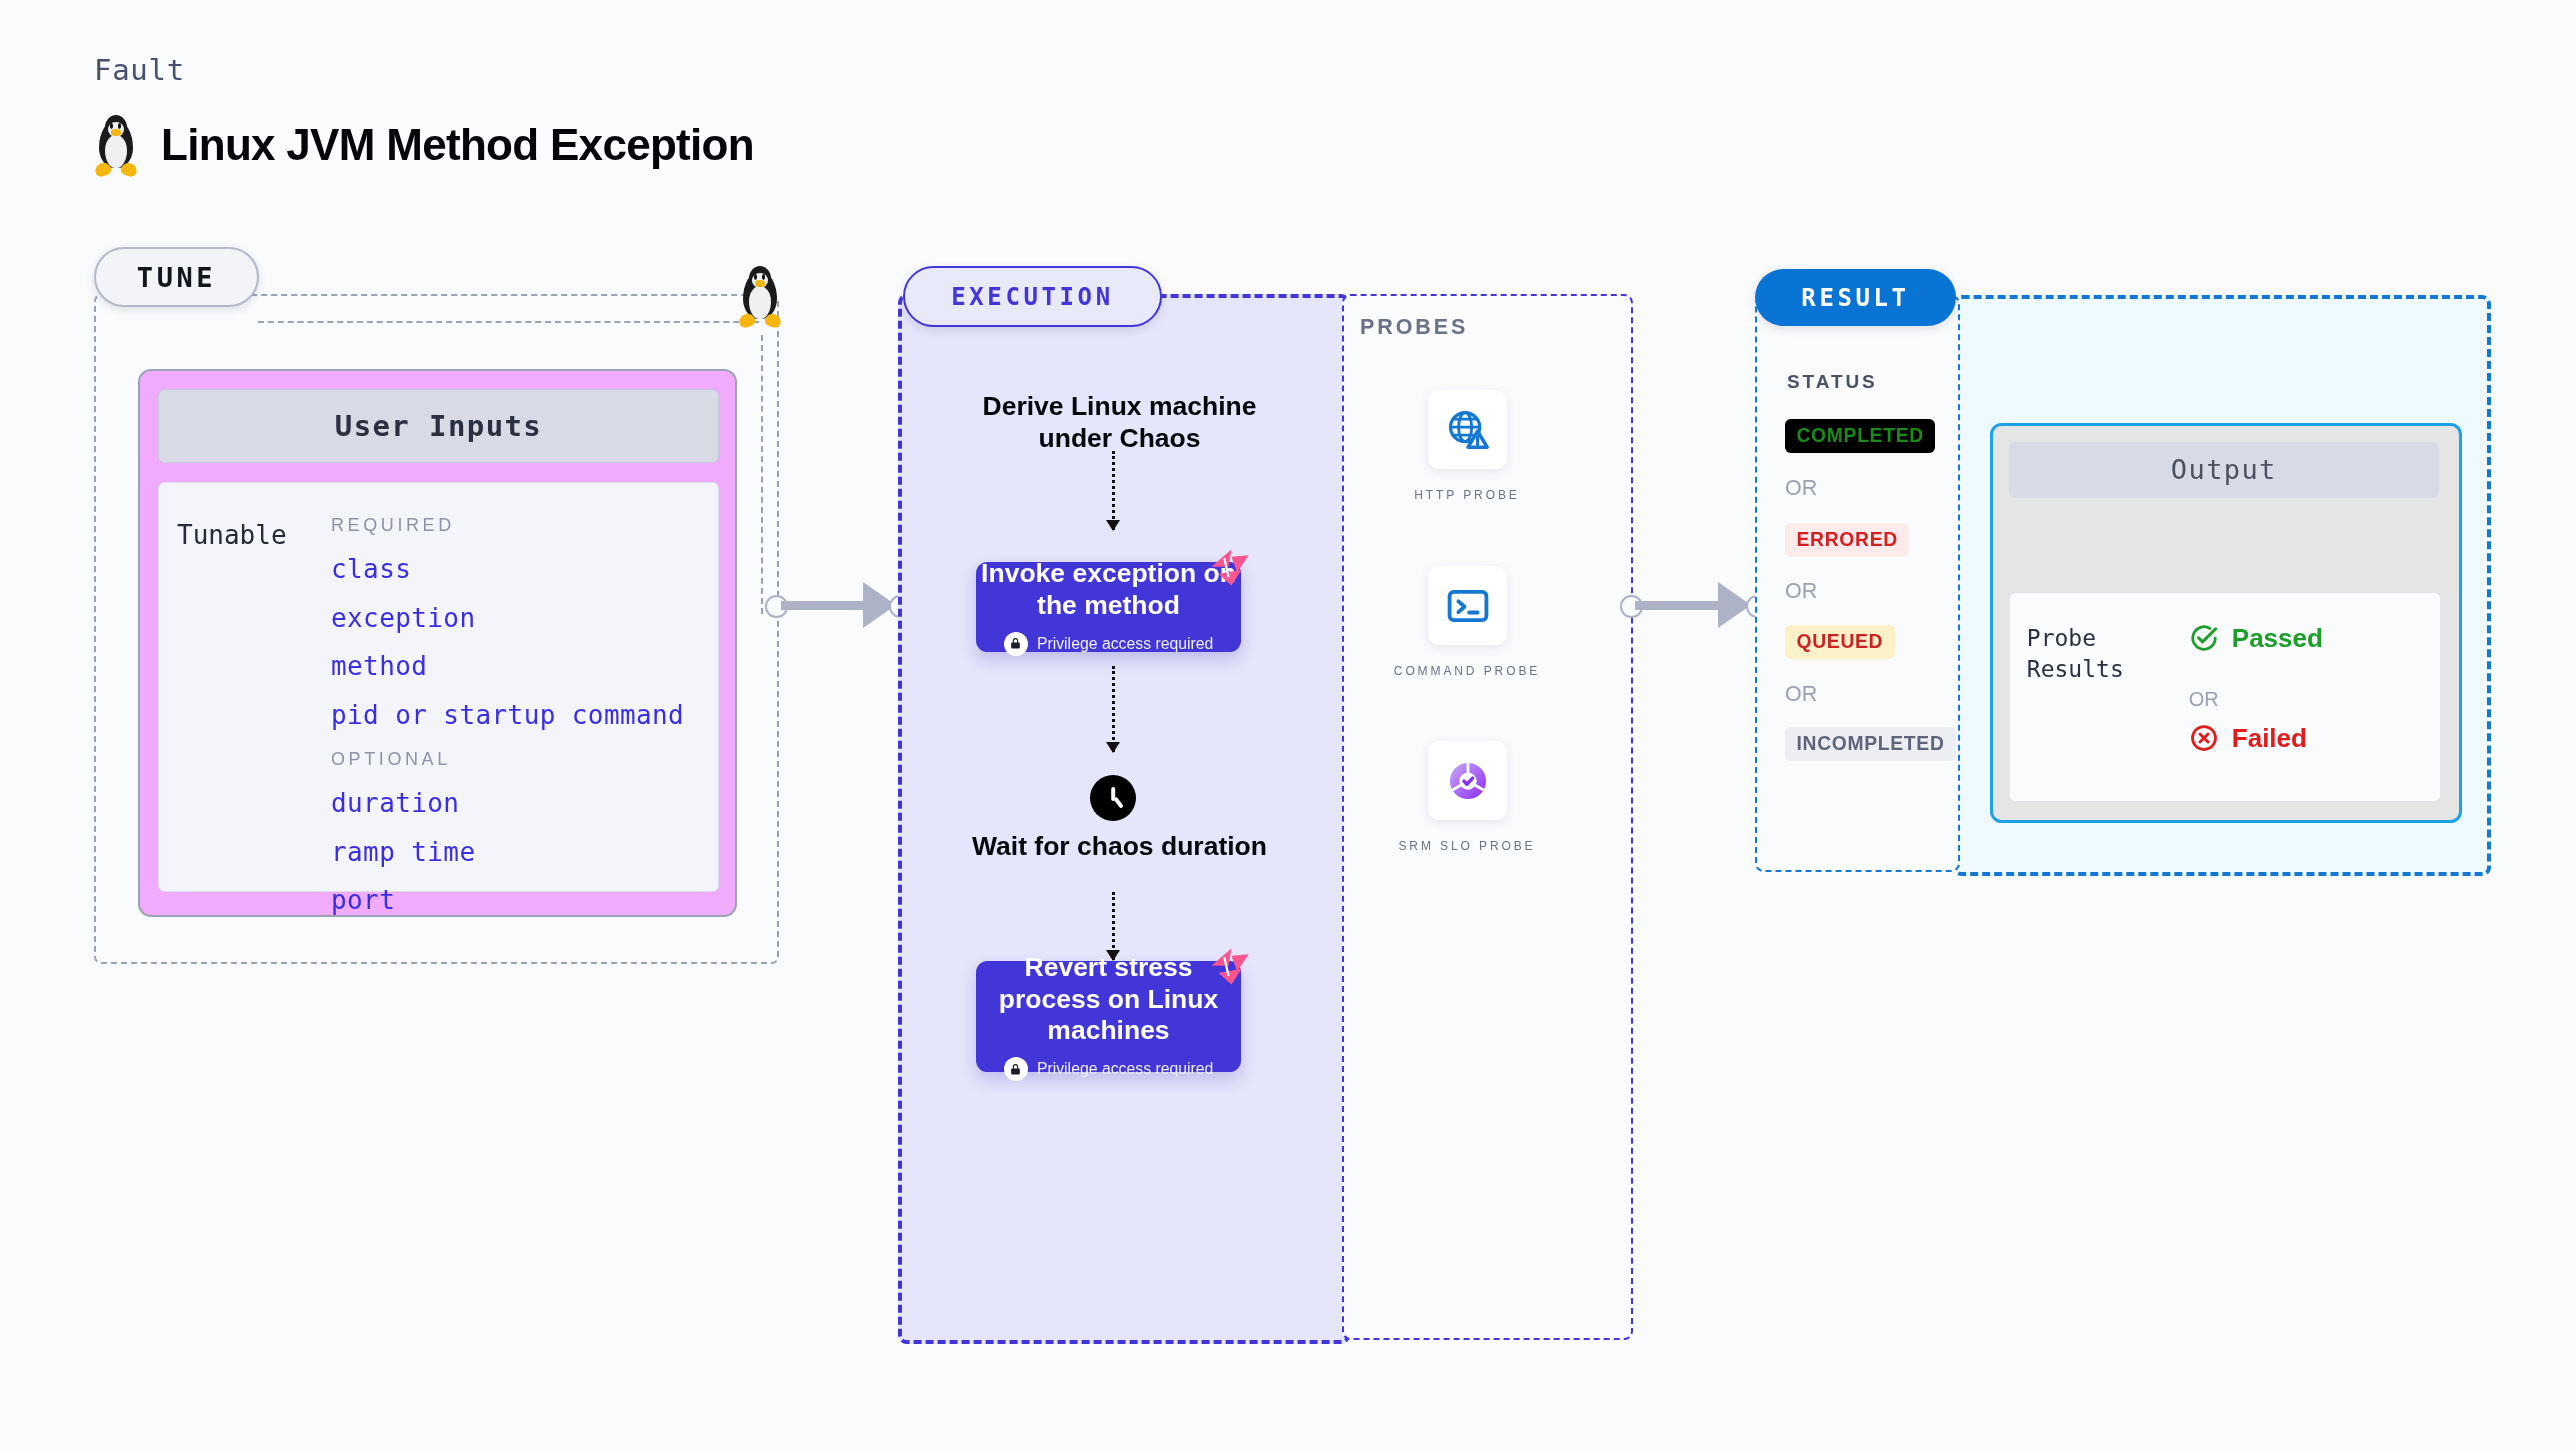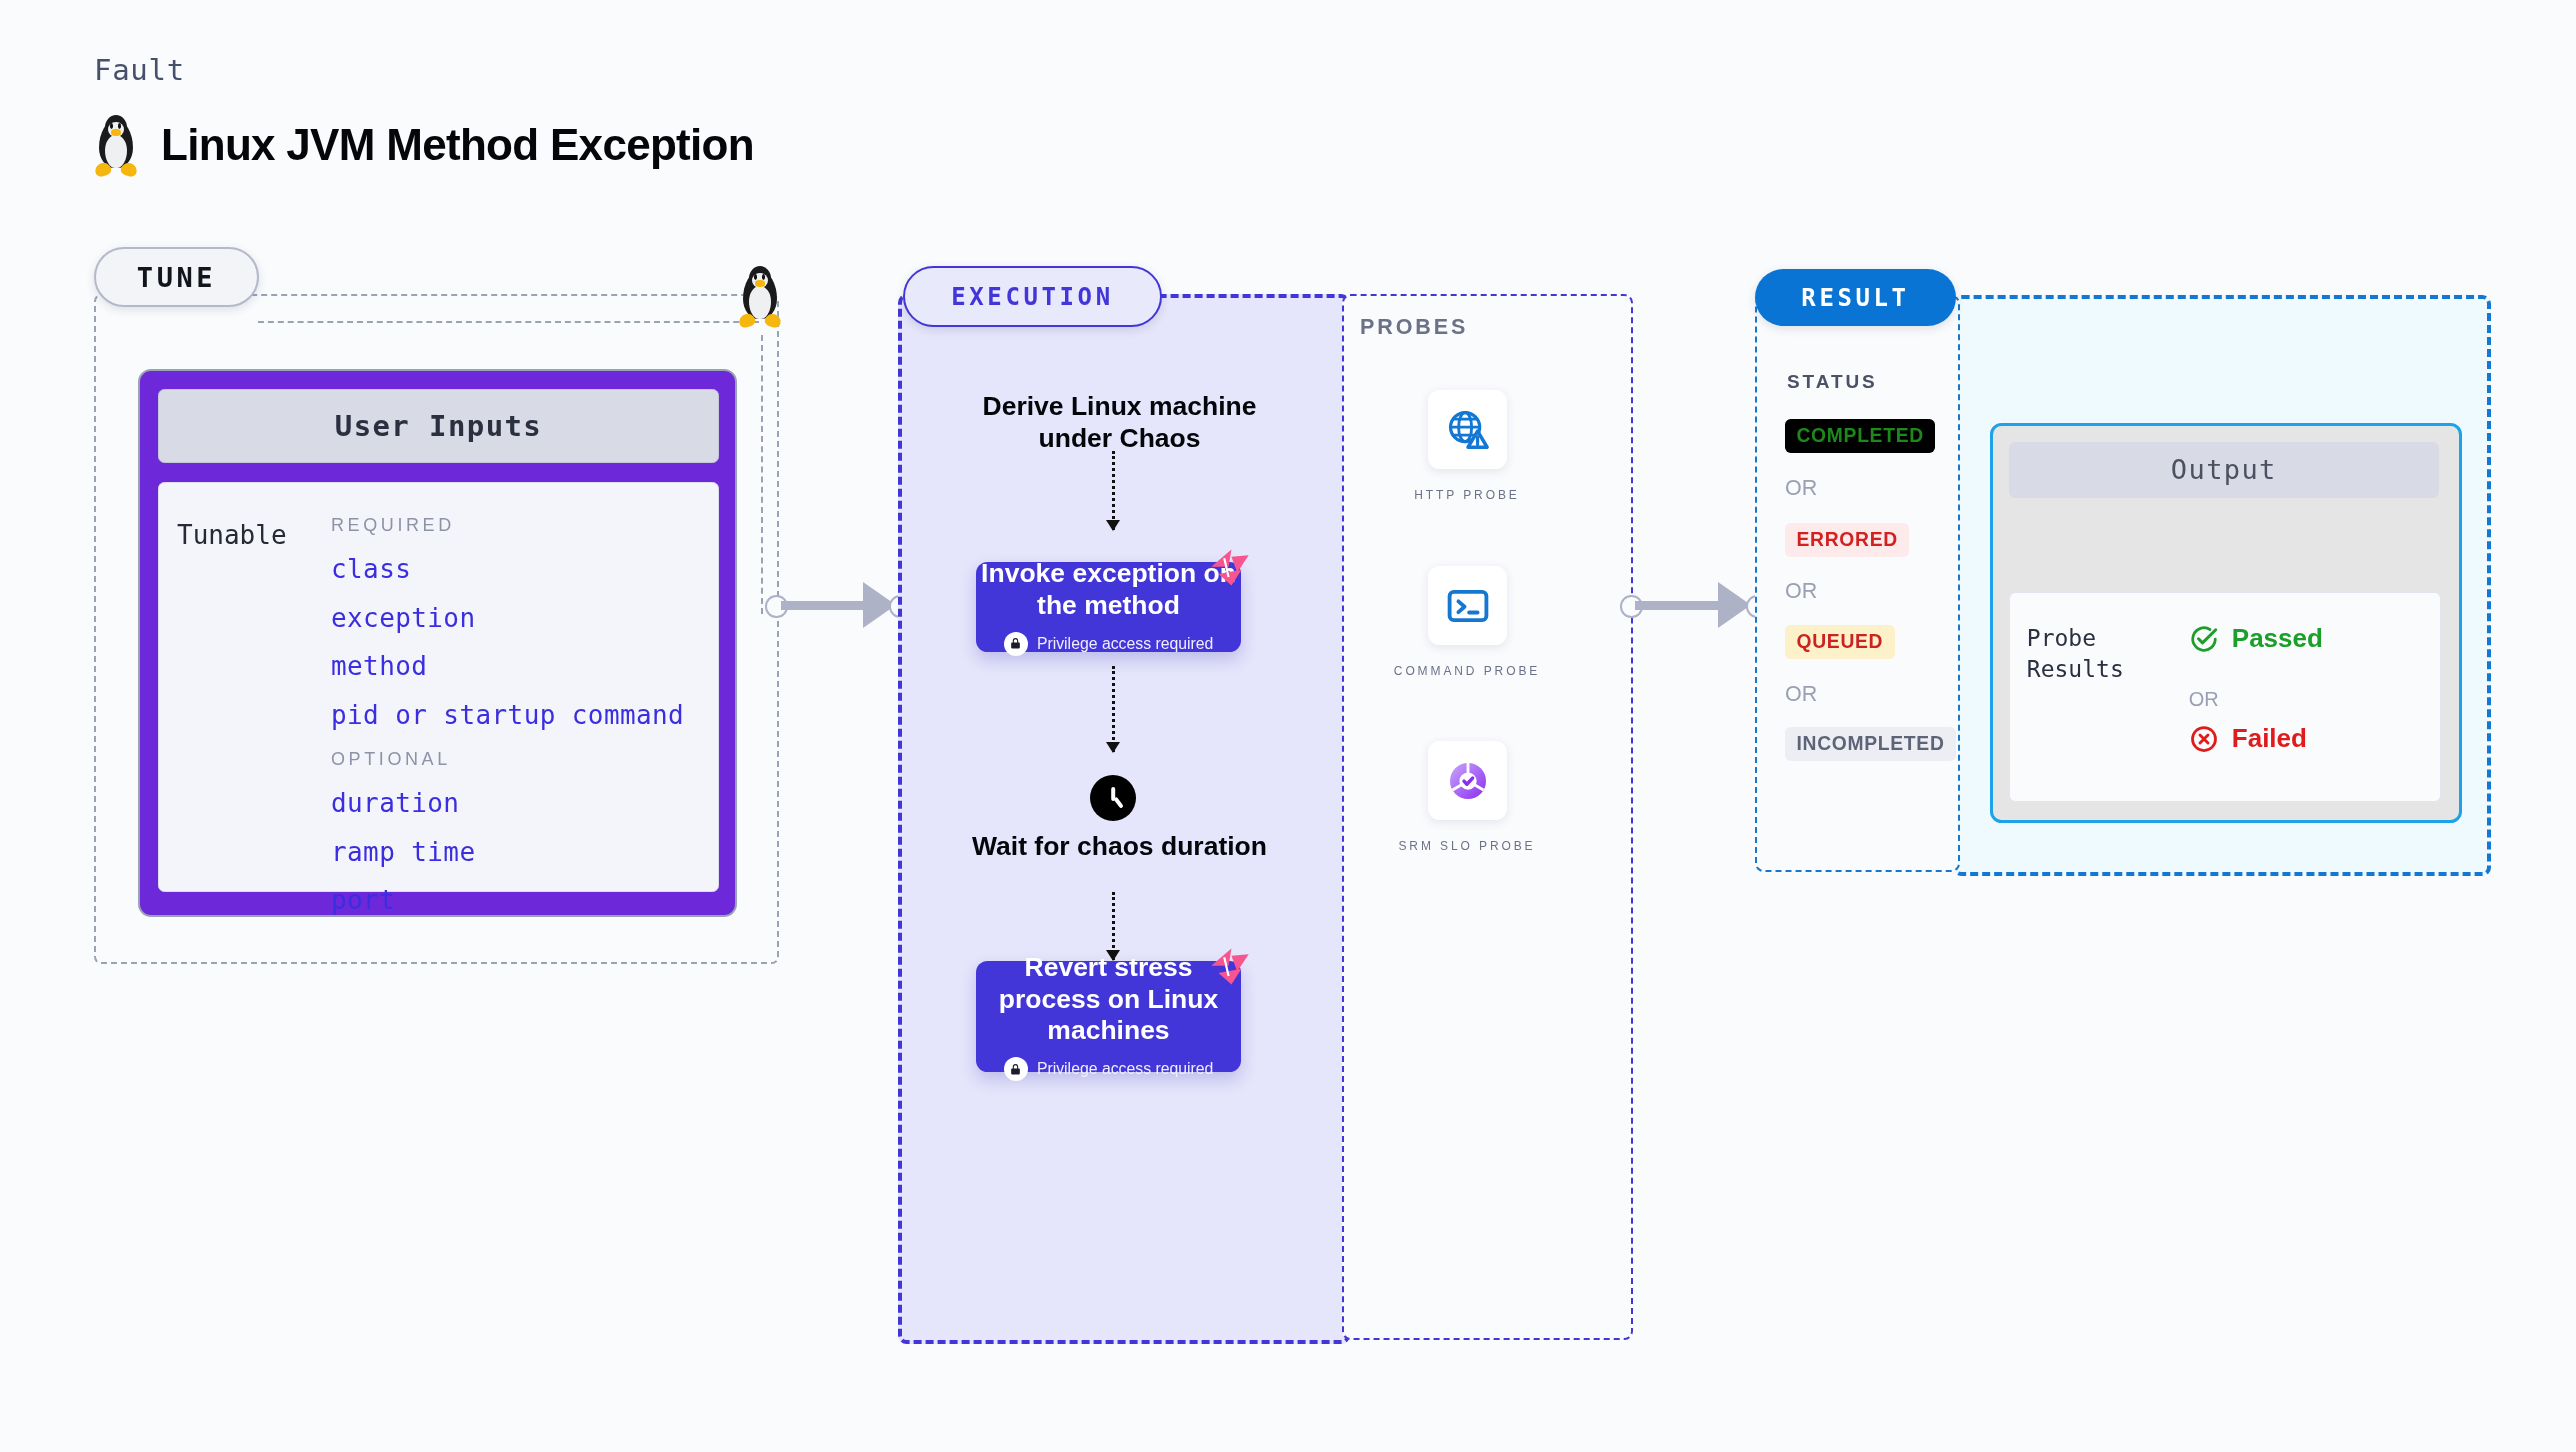--- a/index.html
+++ b/index.html
@@ -73,21 +73,21 @@
   #tune-box{
     position:absolute;left:94px;top:294px;width:681px;height:666px;
     border:2.1px dashed #9aa2b6;border-radius:7.2px;background:transparent;
   }
   #tune-pill{
     left:94px;top:247px;width:161px;height:56px;
     background:#f2f4f8;border:2.1px solid #b3b9c9;color:#12151c;font-size:27px;
   }
   #user-inputs-card{
     position:absolute;left:138px;top:369px;width:595px;height:544px;
-    background:#6d28d9;border:2.1px solid #9aa2b6;border-radius:13px;
+    background:#f0abfc;border:2.1px solid #9aa2b6;border-radius:13px;
   }
   #user-inputs-header{
     position:absolute;left:18px;top:18px;width:559px;height:72px;
     background:#d8dae6;border:0.7px solid #c6c9da;border-radius:6.4px;
     display:flex;align-items:center;justify-content:center;
     font-size:29px;color:#2b3040;font-weight:bold;letter-spacing:1.4px;
   }
   #tunable-panel{
     position:absolute;left:18px;top:111px;width:559px;height:408px;
     background:#f4f5fa;border:0.7px solid #dcdfeb;border-radius:6.4px;
@@ -222,21 +222,21 @@
   #metrics-label{margin-left:17px;font-size:23px;color:#2b3040;}
   #metrics-value{margin-left:44px;font-size:23px;color:#3b2ee0;}
   #probe-results-row{
     position:absolute;left:15.8px;top:166px;width:430px;height:208px;
     background:#fafbfd;border:0.7px solid #e2e5ee;border-radius:6.4px;
   }
   #pr-label{
     position:absolute;left:17px;top:30px;font-size:23px;color:#2b3040;line-height:1.35;
   }
   .pr-item{
-    position:absolute;left:179px;display:flex;align-items:center;gap:13px;
+    position:absolute;left:179px;display:flex;align-items:flex-start;gap:13px;
     font-size:26px;font-weight:bold;
   }
   .pr-or{position:absolute;left:179px;font-size:20px;color:#9aa0b2;}
 
   
   .conn-line{position:absolute;background:#aeb2c6;height:8.6px;}
   .conn-dot{
     position:absolute;width:18.6px;height:18.6px;border-radius:50%;
     background:#fafbfd;border:2.9px solid #aeb2c6;
   }

